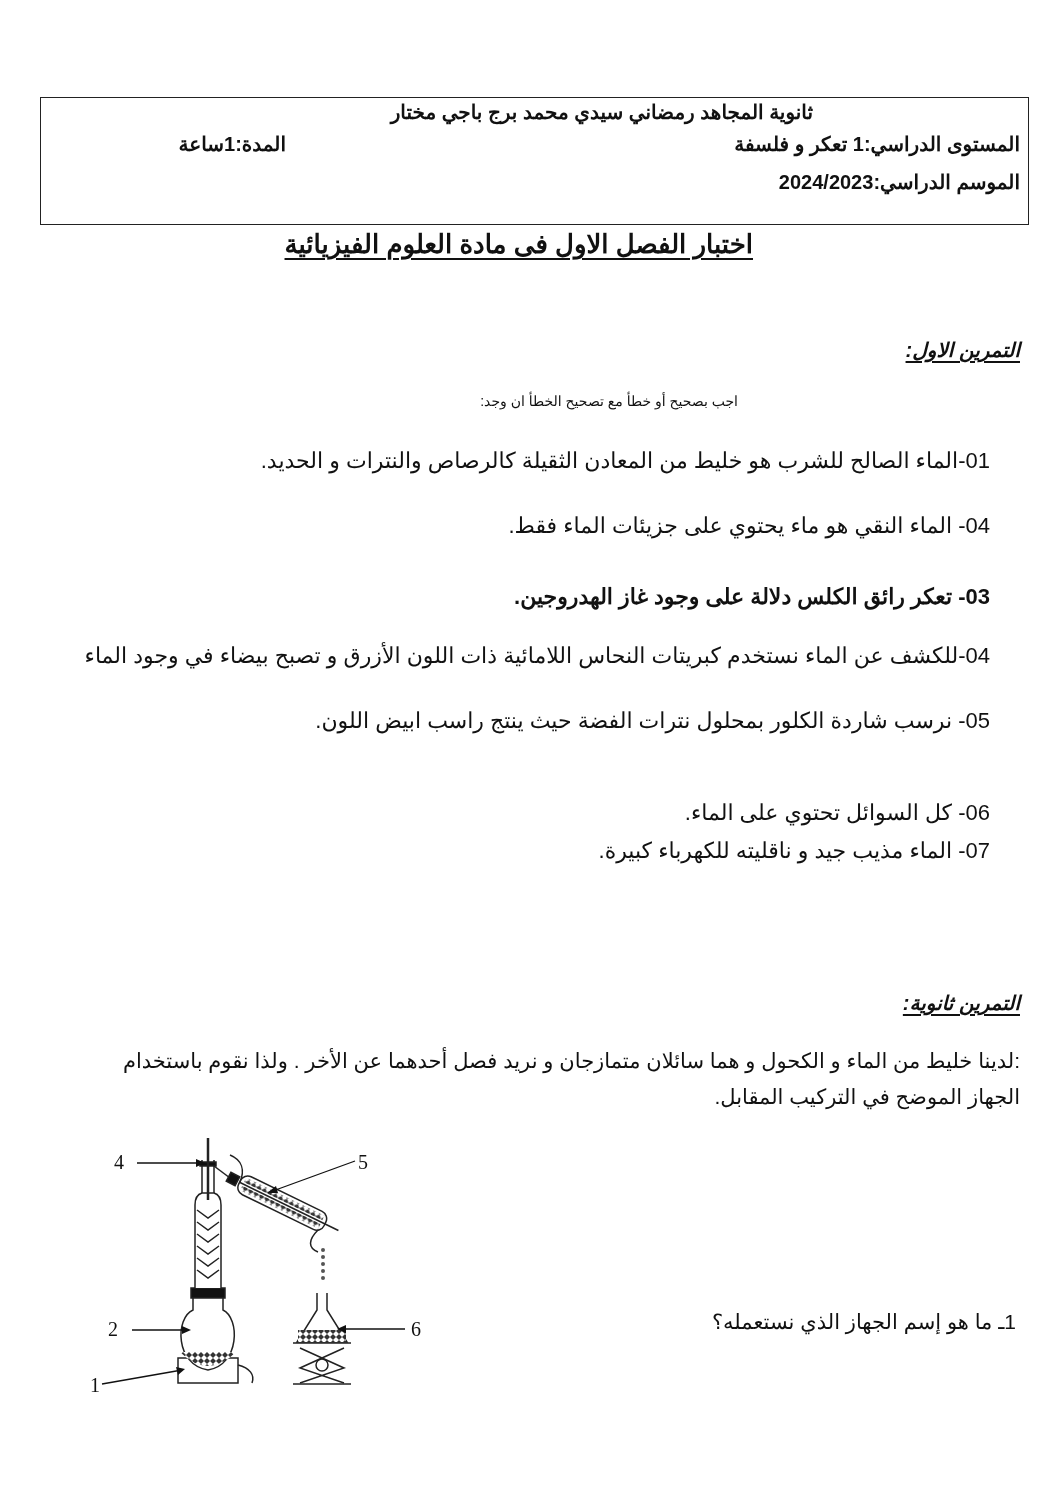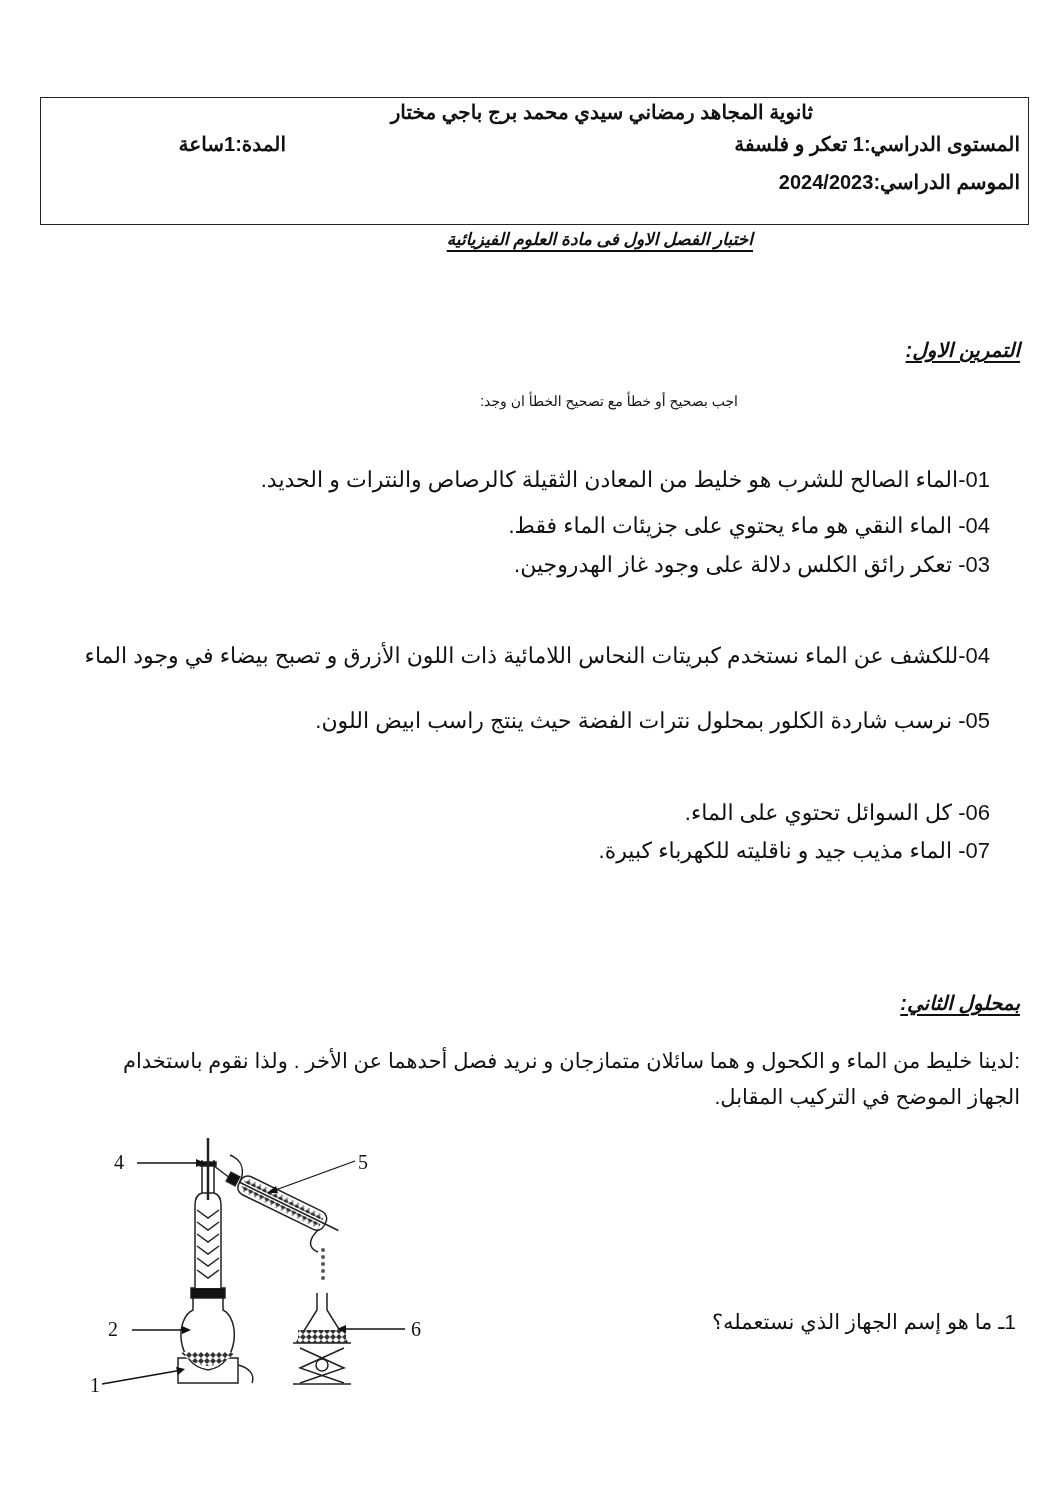--- a/index.html
+++ b/index.html
@@ -1,49 +1,49 @@
 <!DOCTYPE html>
 <html><head>
 <meta charset="utf-8">
 <style>
   html, body { margin:0; padding:0; background:#ffffff; }
   body { width:1058px; height:1497px; position:relative; overflow:hidden; color:#111; font-family:"Liberation Sans", sans-serif; }
   .abs { position:absolute; }
   .rtl { direction:rtl; unicode-bidi:plaintext; }
   .header-box { left:40px; top:97px; width:989px; height:128px; border:1px solid #222; box-sizing:border-box; }
   .hb { font-weight:bold; font-size:20px; white-space:nowrap; }
-  .title { font-weight:bold; font-size:17px; text-decoration:underline; text-underline-offset:5px; text-decoration-thickness:2px; white-space:nowrap;font-style:italic; }
+  .title { font-weight:bold; font-size:26px; text-decoration:underline; text-underline-offset:5px; text-decoration-thickness:2px; white-space:nowrap; }
   .sect { font-weight:bold; font-style:italic; font-size:20px; text-decoration:underline; text-underline-offset:4px; text-decoration-thickness:2px; white-space:nowrap;margin-left:36px; }
   .q { font-size:22px; white-space:nowrap; }
   .para { font-size:21px; line-height:33px;margin-left:12px; }
   .lbl { font-family:"Liberation Serif", serif; font-size:20px; }
 </style>
 </head>
 <body>
 
 <div class="abs header-box"></div>
 <div class="abs hb rtl" style="right:245px; top:100px;">ثانوية المجاهد رمضاني سيدي محمد برج باجي مختار</div>
 <div class="abs hb rtl" style="right:38px; top:132px;">المستوى الدراسي:1 تعكر و فلسفة</div>
 <div class="abs hb rtl" style="right:772px; top:132px;">المدة:1ساعة</div>
 <div class="abs hb rtl" style="right:38px; top:170px;">الموسم الدراسي:2024/2023</div>
 
 <div class="abs title rtl" style="right:305px; top:229px;">اختبار الفصل الاول فى مادة العلوم الفيزيائية</div>
 
 <div class="abs sect rtl" style="right:38px; top:338px;">التمرين الاول:</div>
 <div class="abs q rtl" style="right:320px; top:393px; font-size:14px;">اجب بصحيح أو خطأ مع تصحيح الخطأ ان وجد:</div>
 
-<div class="abs q rtl" style="right:68px; top:467px;">01-الماء الصالح للشرب هو خليط من المعادن الثقيلة كالرصاص والنترات و الحديد.</div>
+<div class="abs q rtl" style="right:68px; top:448px;">01-الماء الصالح للشرب هو خليط من المعادن الثقيلة كالرصاص والنترات و الحديد.</div>
 <div class="abs q rtl" style="right:68px; top:513px;">04- الماء النقي هو ماء يحتوي على جزيئات الماء فقط.</div>
-<div class="abs q rtl" style="right:68px; top:552px;">03- تعكر رائق الكلس دلالة على وجود غاز الهدروجين.</div>
+<div class="abs q rtl" style="right:68px; top:584px;font-weight:bold;">03- تعكر رائق الكلس دلالة على وجود غاز الهدروجين.</div>
 <div class="abs q rtl" style="right:68px; top:643px;">04-للكشف عن الماء نستخدم كبريتات النحاس اللامائية ذات اللون الأزرق و تصبح بيضاء في وجود الماء</div>
 <div class="abs q rtl" style="right:68px; top:708px;">05- نرسب شاردة الكلور بمحلول نترات الفضة حيث ينتج راسب ابيض اللون.</div>
 <div class="abs q rtl" style="right:68px; top:773px;margin-top:27px;">06- كل السوائل تحتوي على الماء.</div>
 <div class="abs q rtl" style="right:68px; top:838px;">07- الماء مذيب جيد و ناقليته للكهرباء كبيرة.</div>
 
-<div class="abs sect rtl" style="right:38px; top:991px;">بمحلول الثاني:</div>
+<div class="abs sect rtl" style="right:38px; top:991px;">التمرين ثانوية:</div>
 <div class="abs para rtl" style="right:38px; top:1044px; white-space:nowrap;">:لدينا خليط من الماء و الكحول و هما سائلان متمازجان و نريد فصل أحدهما عن الأخر . ولذا نقوم باستخدام</div>
 <div class="abs para rtl" style="right:38px; top:1080px; white-space:nowrap;">الجهاز الموضح في التركيب المقابل.</div>
 
 <svg class="abs" style="left:90px; top:1130px;" width="360" height="290" viewBox="0 0 360 290">
   <defs>
     <pattern id="hatch" width="6" height="6" patternUnits="userSpaceOnUse">
       <rect width="6" height="6" fill="#fff"></rect>
       <path d="M0 3 L3 0 L6 3 L3 6 Z" fill="#333"></path>
     </pattern>
   </defs>

